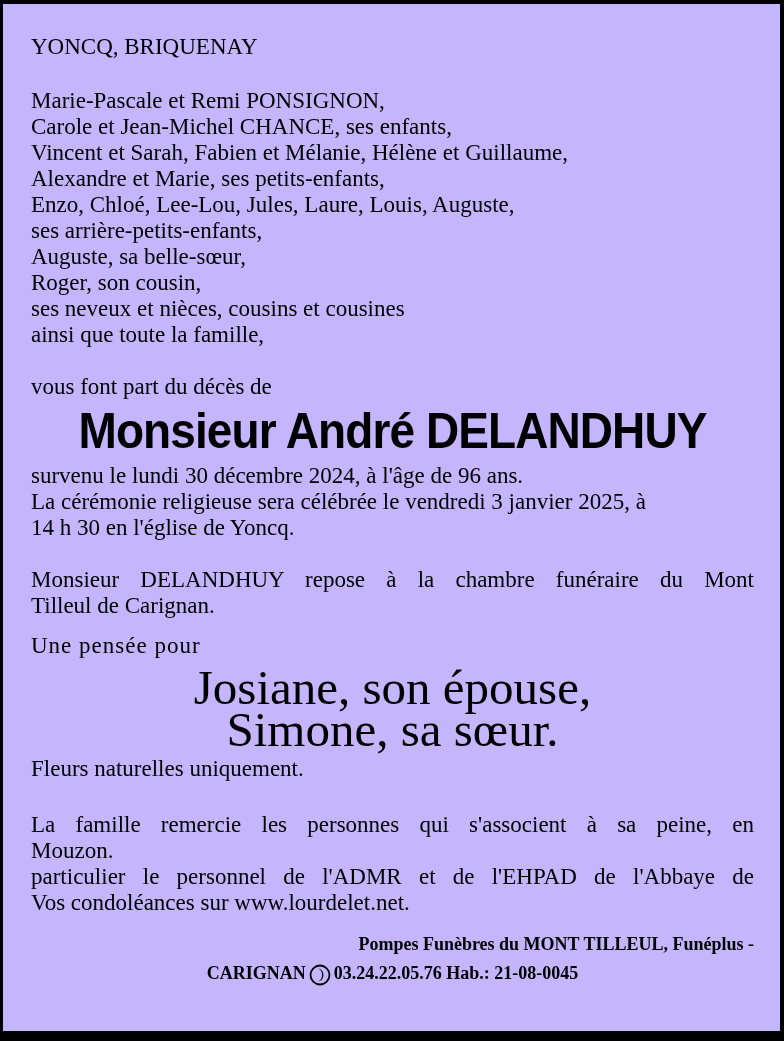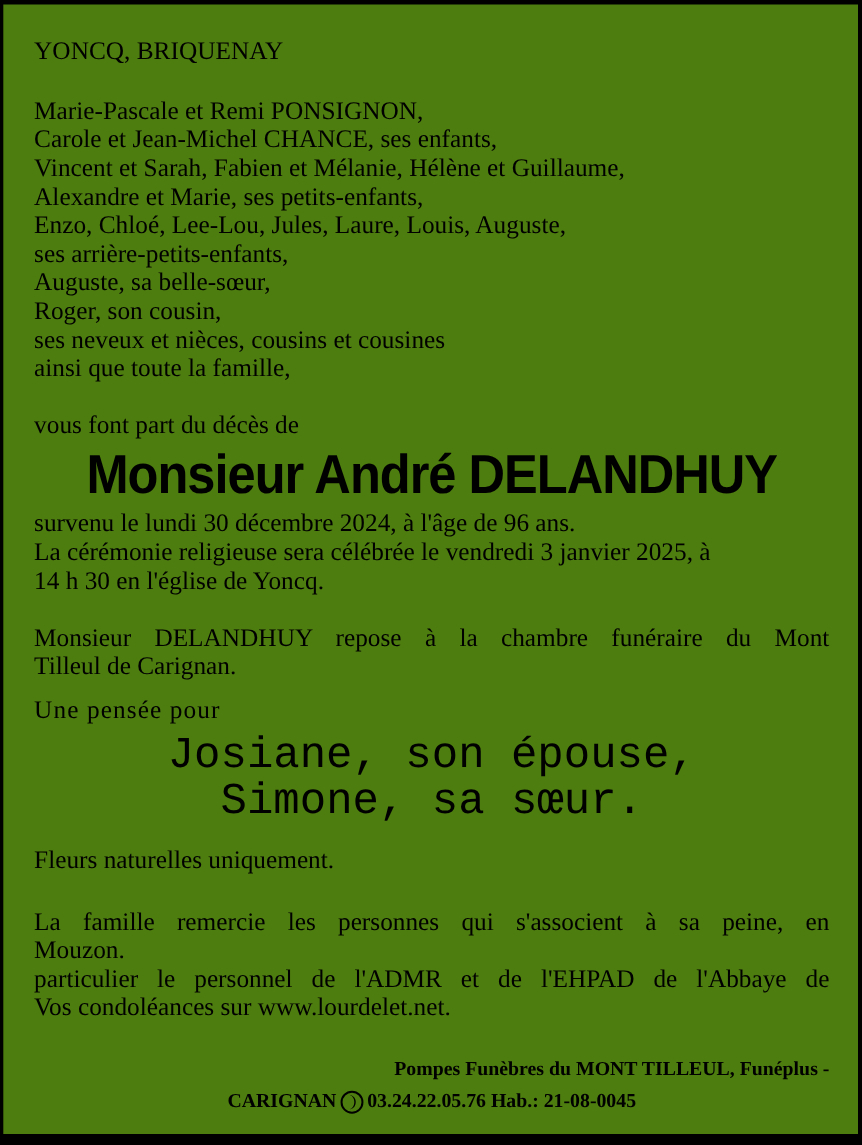--- a/index.html
+++ b/index.html
@@ -1,21 +1,21 @@
 <!DOCTYPE html>
 <html><head>
 <meta charset="utf-8">
 <style>
   html, body { margin: 0; padding: 0; background: #ffffff; }
   .page {
     position: relative;
     width: 784px;
     height: 1041px;
     box-sizing: border-box;
-    background: #4d7c0f;
+    background: #c4b5fd;
     color: #000000;
     border-left: 3px solid #000;
     border-top: 4px solid #000;
     border-right: 4px solid #000;
     border-bottom: 10px solid #000;
     padding: 30px 26px 0 28px;
     overflow: hidden;
     font-family: "Liberation Serif", serif;
   }
   .line {
@@ -41,28 +41,28 @@
     white-space: nowrap;
     transform: scaleX(0.92);
     transform-origin: center;
     margin-bottom: 3px;
   }
   .death { }
   .ceremony { margin-bottom: 26px; }
   .repose { margin-bottom: 14px; }
   .pensee { margin-bottom: 8px; letter-spacing: 1px; }
   .dedication {
-    font-family: Liberation Mono, monospace;
-    font-size: 40px;
+    font-family: Liberation Serif, serif;
+    font-size: 49px;
     line-height: 42px;
     text-align: center;
-    margin-bottom: 18px;
+    margin-bottom: 5px;
   }
   .flowers { margin-bottom: 30px; }
-  .condolences { margin-bottom: 28px; }
+  .condolences { margin-bottom: 14px; }
   .footer {
     font-weight: 700;
     font-size: 18px;
     line-height: 29px;
     text-align: right;
   }
   .footer-line2 { display: flex; justify-content: center; align-items: center; }
   .phone-icon { display: inline-block; width: 24px; height: 24px; margin: 0 2px; }
 </style>
 </head>

